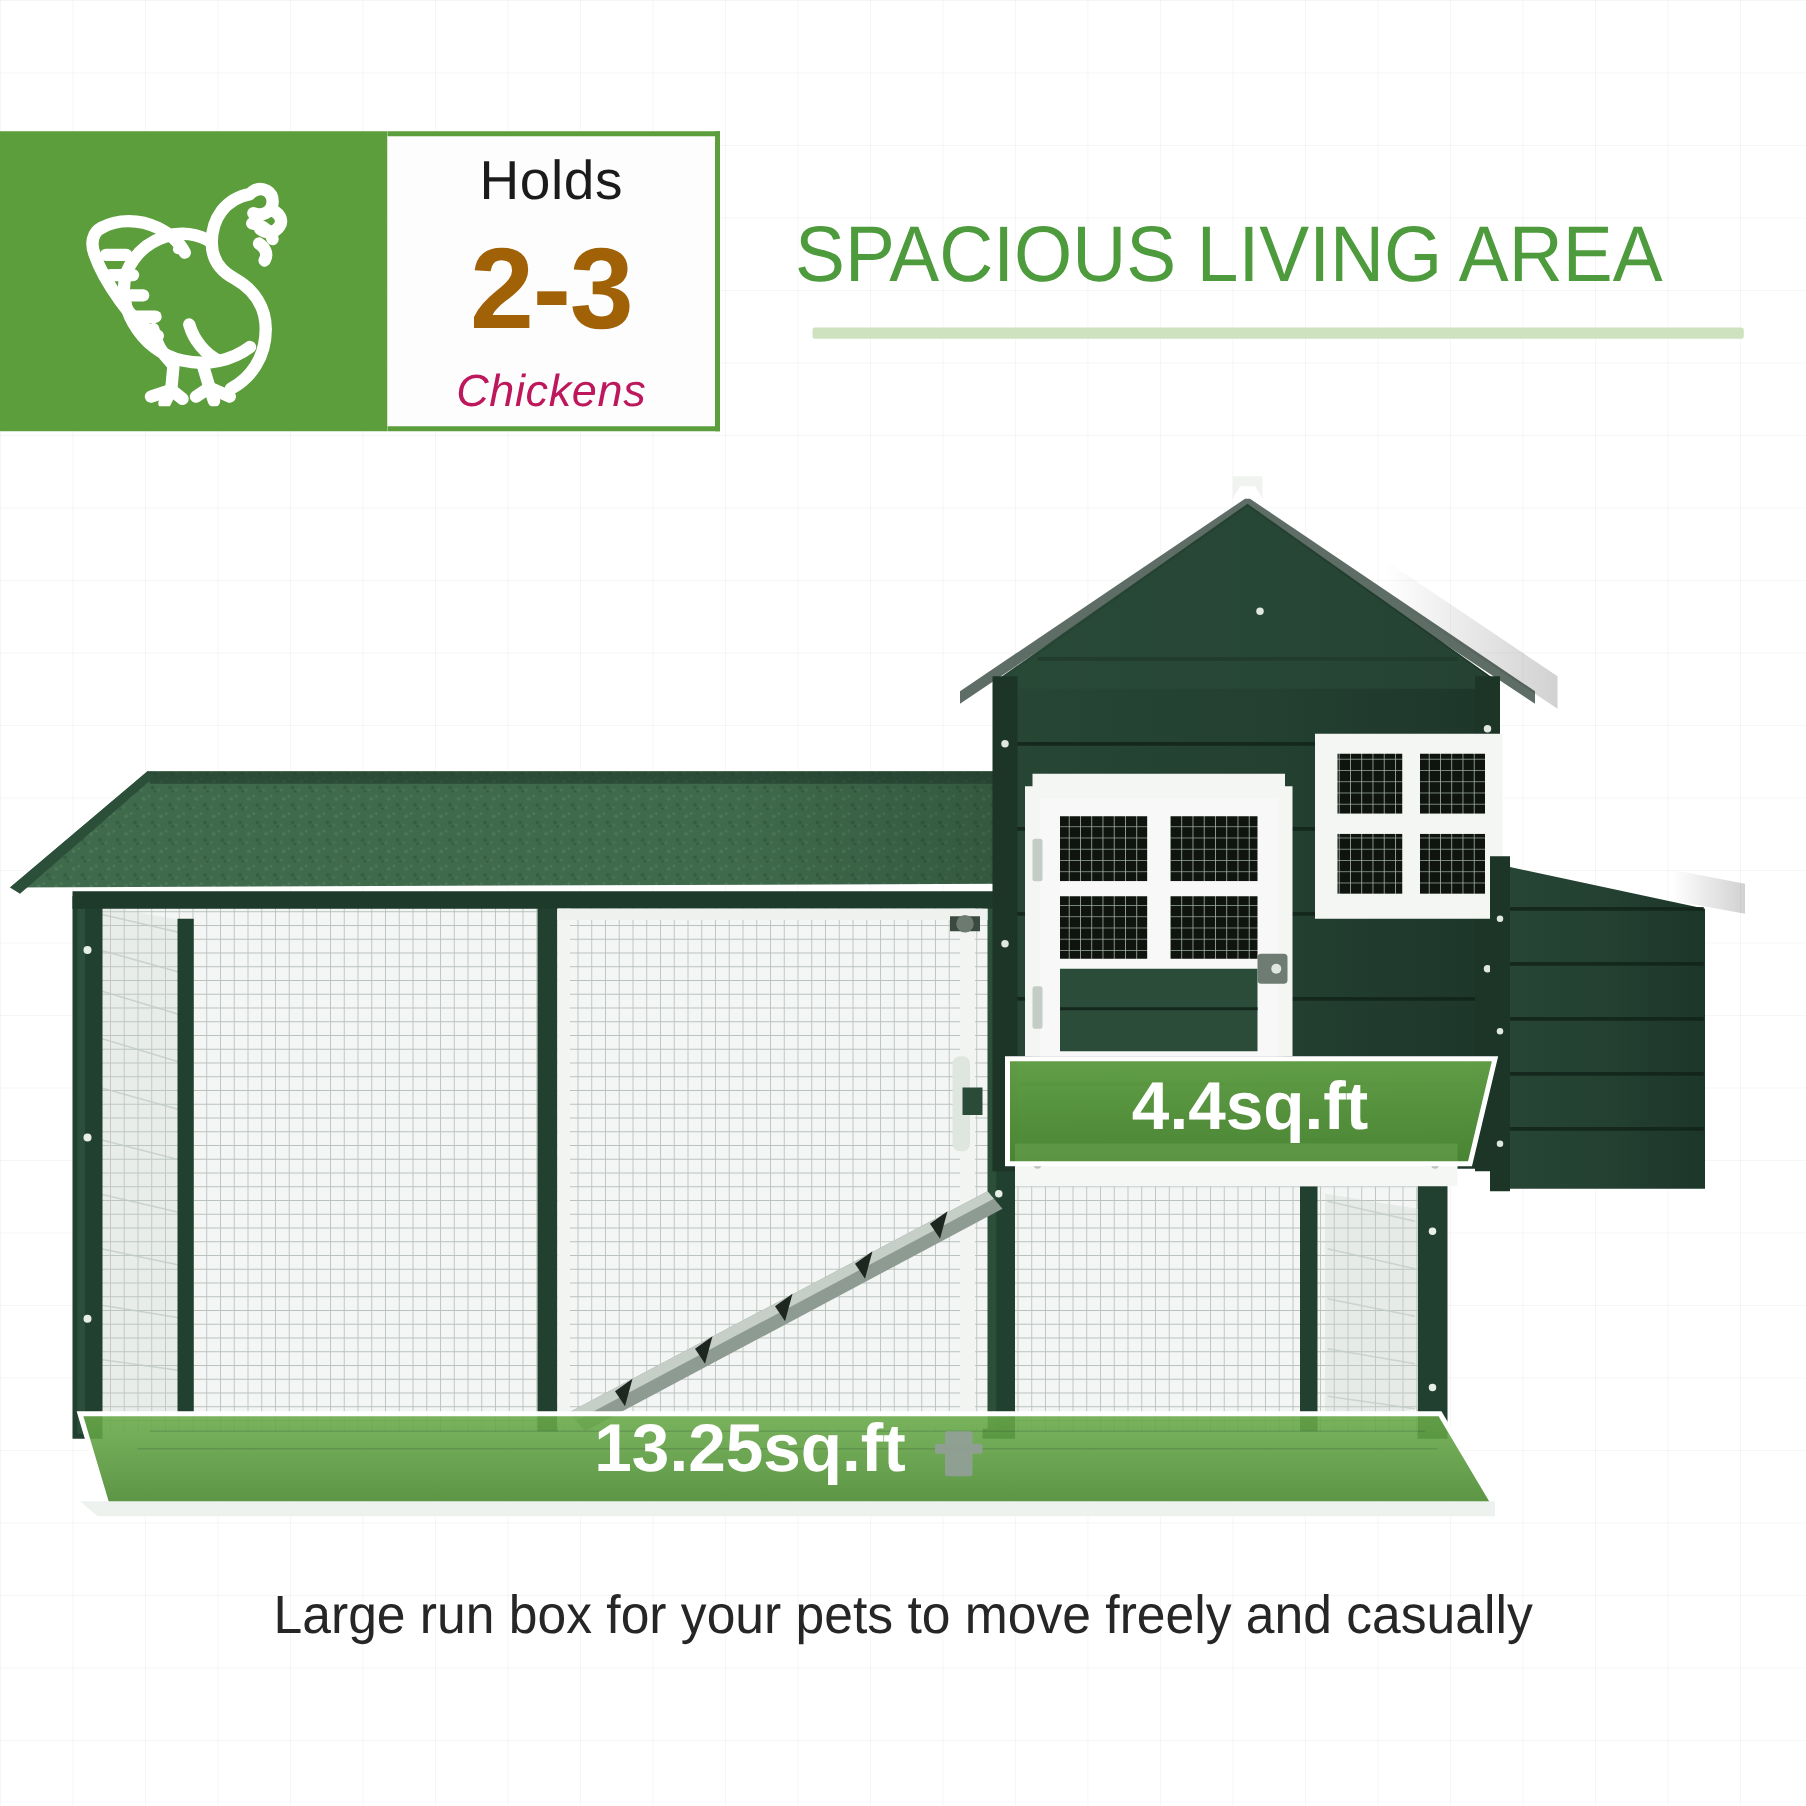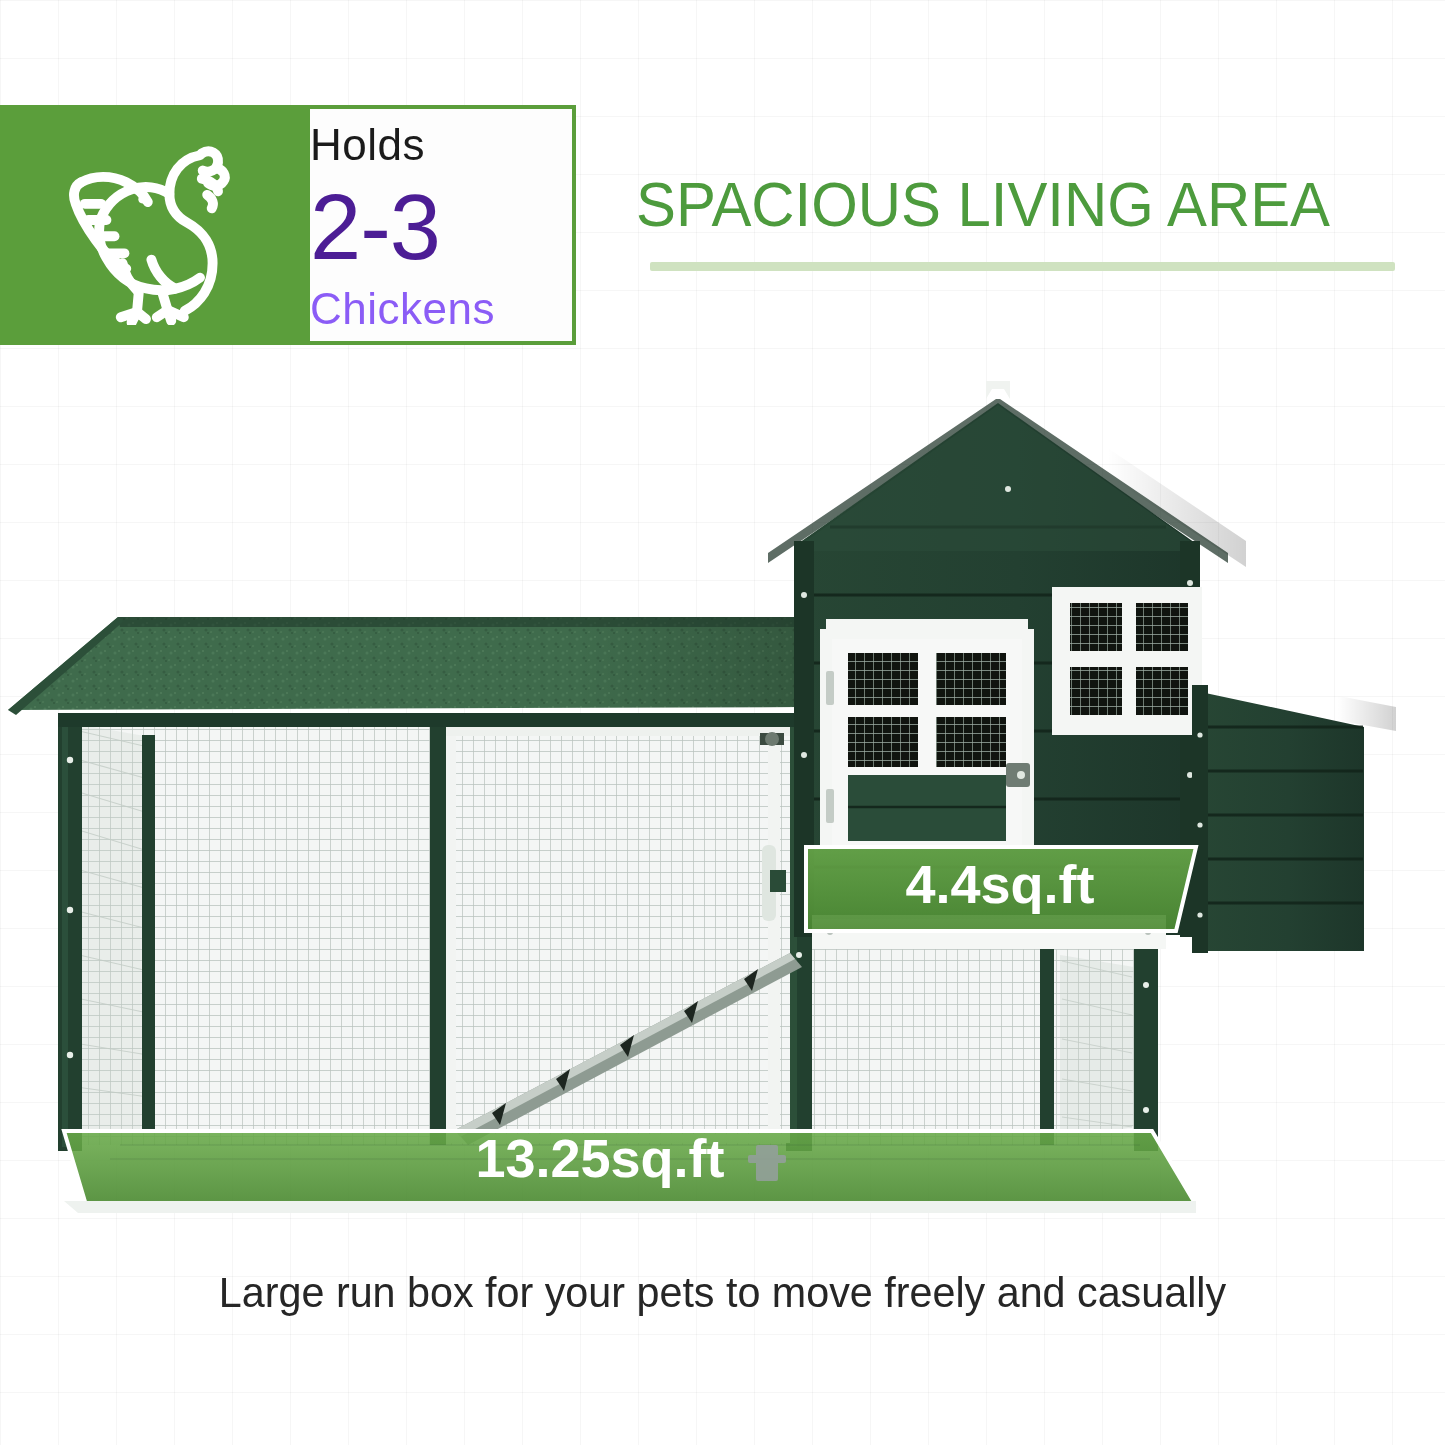--- a/index.html
+++ b/index.html
@@ -33,34 +33,34 @@
     background:#5b9e3b;
     display:flex; align-items:center; justify-content:center;
   }
   #chicken-icon{ width:180px; height:200px; display:block; }
   #badge-text-panel{
     flex:1; height:100%;
     background:#fdfdfd;
     border:4px solid #5b9e3b;
     border-left:none;
     display:flex; flex-direction:column;
-    justify-content:space-between;
+    align-items:center; justify-content:space-between;
     padding:14px 0 10px 0;
   }
   #badge-holds{
     font-size:44px; color:#1b1b1b; font-weight:400;
     letter-spacing:.5px; line-height:1;
   }
   #badge-count{
-    font-size:92px; color:#4c1d95; font-weight:400;
+    font-size:92px; color:#a16207; font-weight:700;
     line-height:1; letter-spacing:-1px;
   }
   #badge-unit{
-    font-size:44px; color:#8b5cf6; font-weight:400;
-    letter-spacing:.5px; line-height:1;
+    font-size:36px; color:#be185d; font-weight:400;
+    letter-spacing:.5px; line-height:1;font-style:italic;
   }
 
   
   #headline-wrap{
     position:absolute; left:636px; top:168px; width:790px;
     z-index:30;
   }
   #headline{
     font-size:63px; color:#4d9b3d; font-weight:400;
     letter-spacing:0px; white-space:nowrap;

